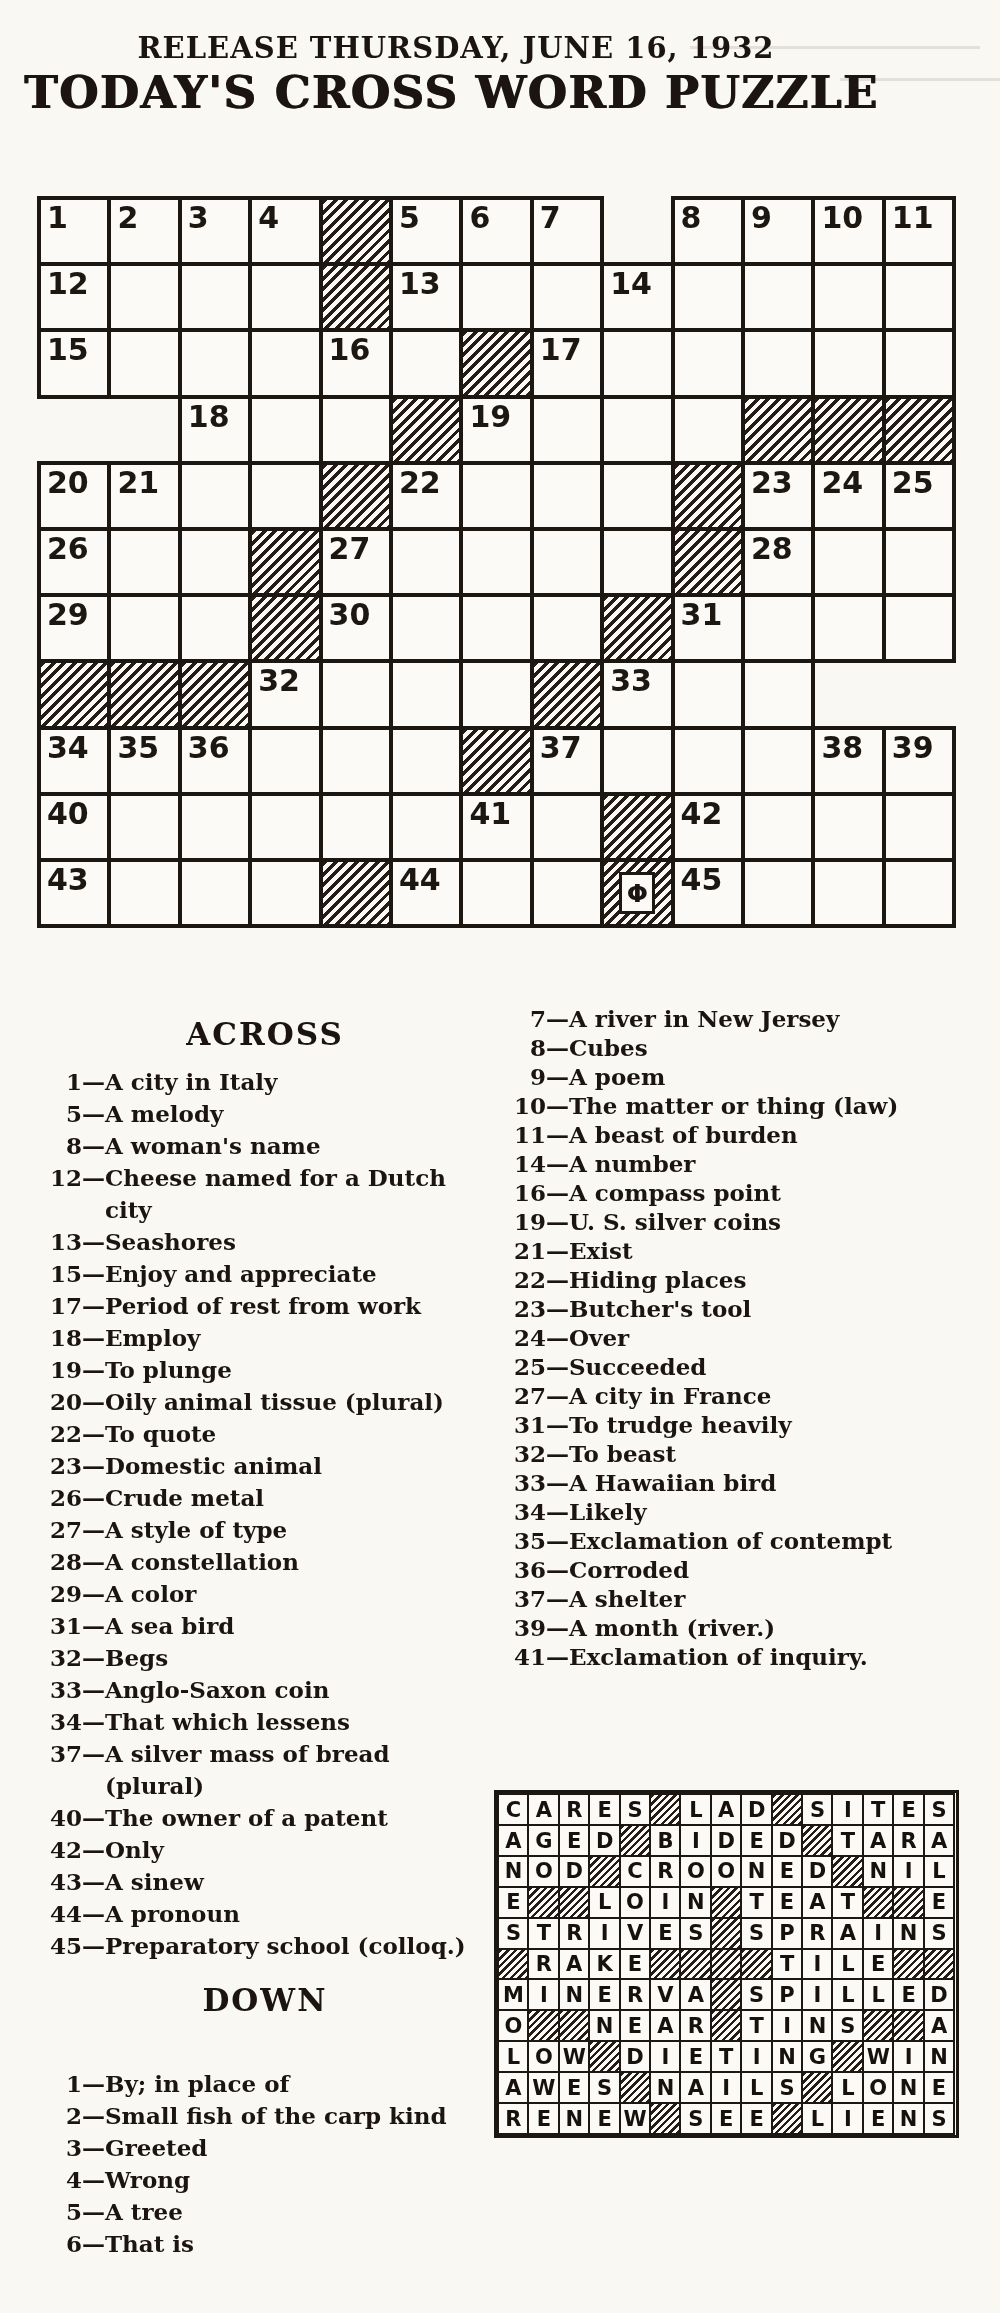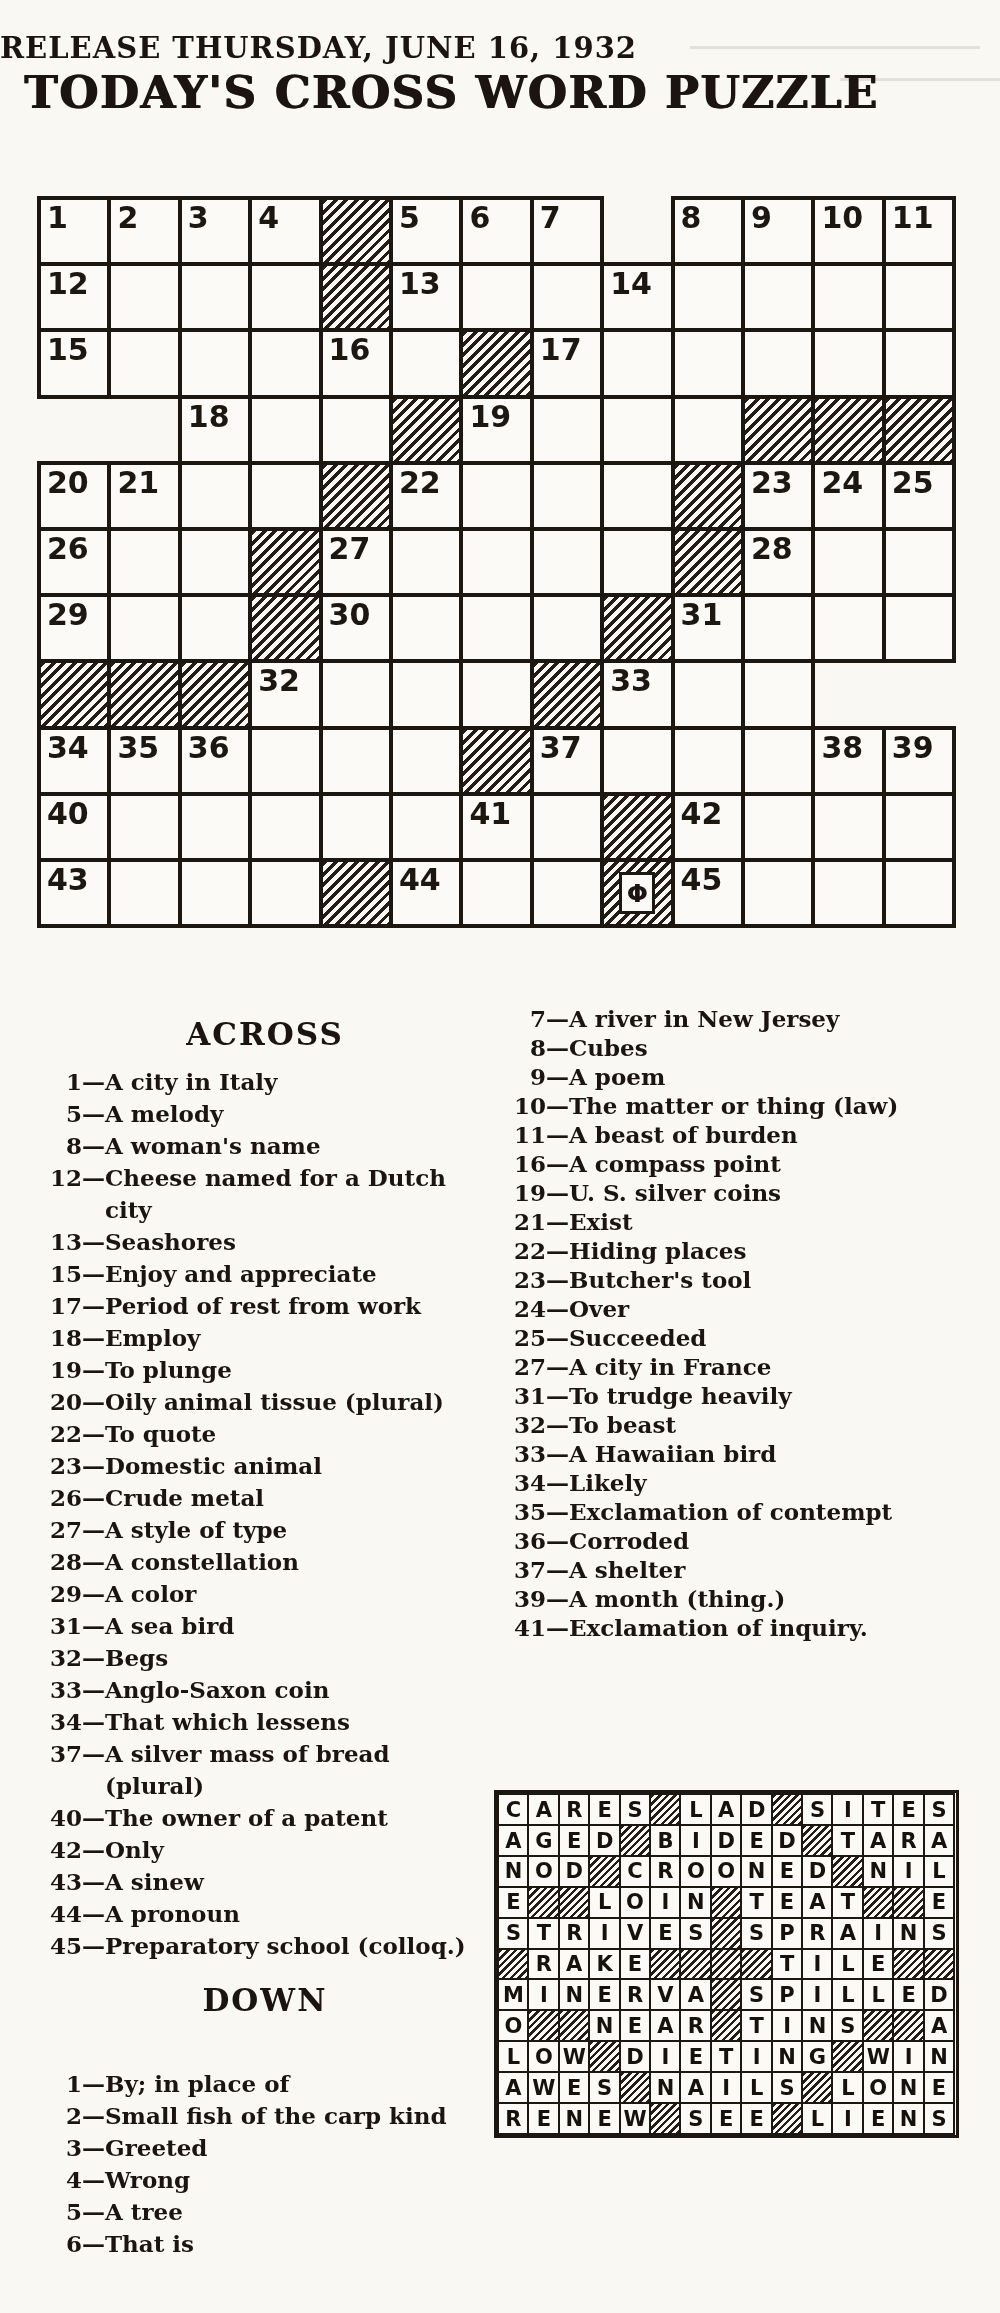--- a/index.html
+++ b/index.html
@@ -4,21 +4,21 @@
 <style>
   html,body { margin:0; padding:0; background:#d8d5cc; }
   .page {
     position:relative; width:1000px; height:2313px; margin:0 auto;
     background:#f9f8f3; color:#1b1410; overflow:hidden;
     font-family:"DejaVu Serif", serif;
   }
   .scan-streak { position:absolute; background:#b9b4a8; opacity:.35; }
 
   .release {
-    position:absolute; top:31px; left:0; width:912px; text-align:left;
+    position:absolute; top:31px; left:0; width:912px; text-align:center;
     font-size:29px; font-weight:bold; letter-spacing:1px;
   }
   .main-title {
     position:absolute; top:66px; left:0; width:902px; text-align:center;
     font-size:45px; font-weight:bold; letter-spacing:1.5px;
     text-shadow:1.3px 0 0 currentColor;
   }
 
   
   #maingrid { position:absolute; left:37px; top:196px; width:925px; height:736px; }
@@ -357,36 +357,37 @@
       </div>
   </div>
 
   <div class="clues-right">
     <div id="downlist2">
         <div class="clue"><span class="n">7</span>—<span>A river in New Jersey</span></div>
         <div class="clue"><span class="n">8</span>—<span>Cubes</span></div>
         <div class="clue"><span class="n">9</span>—<span>A poem</span></div>
         <div class="clue"><span class="n">10</span>—<span>The matter or thing (law)</span></div>
         <div class="clue"><span class="n">11</span>—<span>A beast of burden</span></div>
+        <div class="clue"><span class="n">14</span>—<span>A number</span></div>
         <div class="clue"><span class="n">16</span>—<span>A compass point</span></div>
         <div class="clue"><span class="n">19</span>—<span>U. S. silver coins</span></div>
         <div class="clue"><span class="n">21</span>—<span>Exist</span></div>
         <div class="clue"><span class="n">22</span>—<span>Hiding places</span></div>
         <div class="clue"><span class="n">23</span>—<span>Butcher's tool</span></div>
         <div class="clue"><span class="n">24</span>—<span>Over</span></div>
         <div class="clue"><span class="n">25</span>—<span>Succeeded</span></div>
         <div class="clue"><span class="n">27</span>—<span>A city in France</span></div>
         <div class="clue"><span class="n">31</span>—<span>To trudge heavily</span></div>
         <div class="clue"><span class="n">32</span>—<span>To beast</span></div>
         <div class="clue"><span class="n">33</span>—<span>A Hawaiian bird</span></div>
         <div class="clue"><span class="n">34</span>—<span>Likely</span></div>
         <div class="clue"><span class="n">35</span>—<span>Exclamation of contempt</span></div>
         <div class="clue"><span class="n">36</span>—<span>Corroded</span></div>
         <div class="clue"><span class="n">37</span>—<span>A shelter</span></div>
-        <div class="clue"><span class="n">39</span>—<span>A month (thing.)</span></div>
+        <div class="clue"><span class="n">39</span>—<span>A month (river.)</span></div>
         <div class="clue"><span class="n">41</span>—<span>Exclamation of inquiry.</span></div>
       </div>
   </div>
 
   <div id="solgrid">
       <div class="scell" style="left: 0px; top: 0px; width: 32.9px; height: 33.4px;">C</div>
       <div class="scell" style="left: 30.4px; top: 0px; width: 32.9px; height: 33.4px;">A</div>
       <div class="scell" style="left: 60.8px; top: 0px; width: 32.9px; height: 33.4px;">R</div>
       <div class="scell" style="left: 91.2px; top: 0px; width: 32.9px; height: 33.4px;">E</div>
       <div class="scell" style="left: 121.6px; top: 0px; width: 32.9px; height: 33.4px;">S</div>

